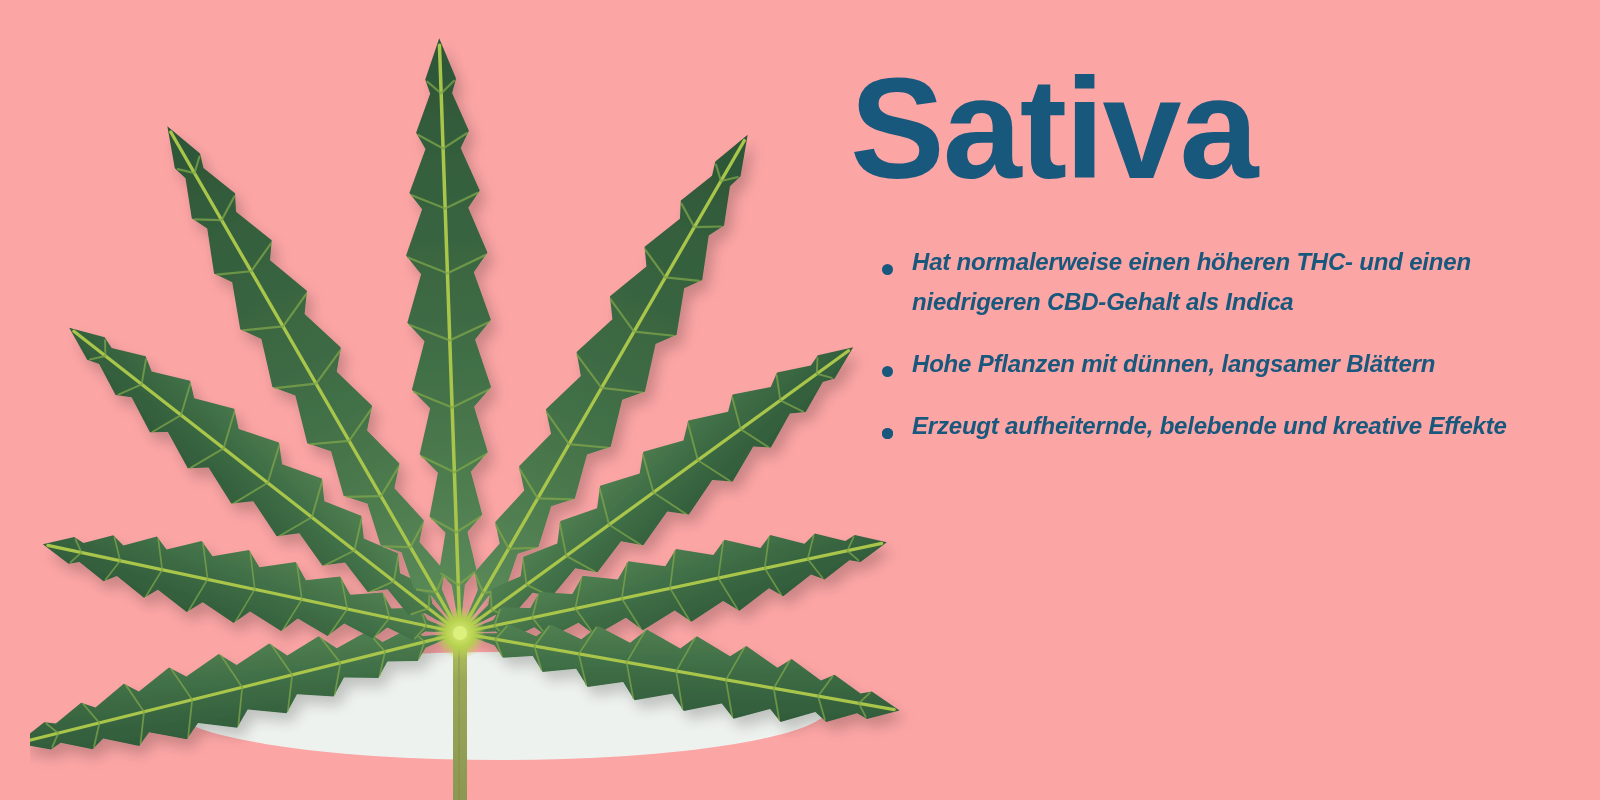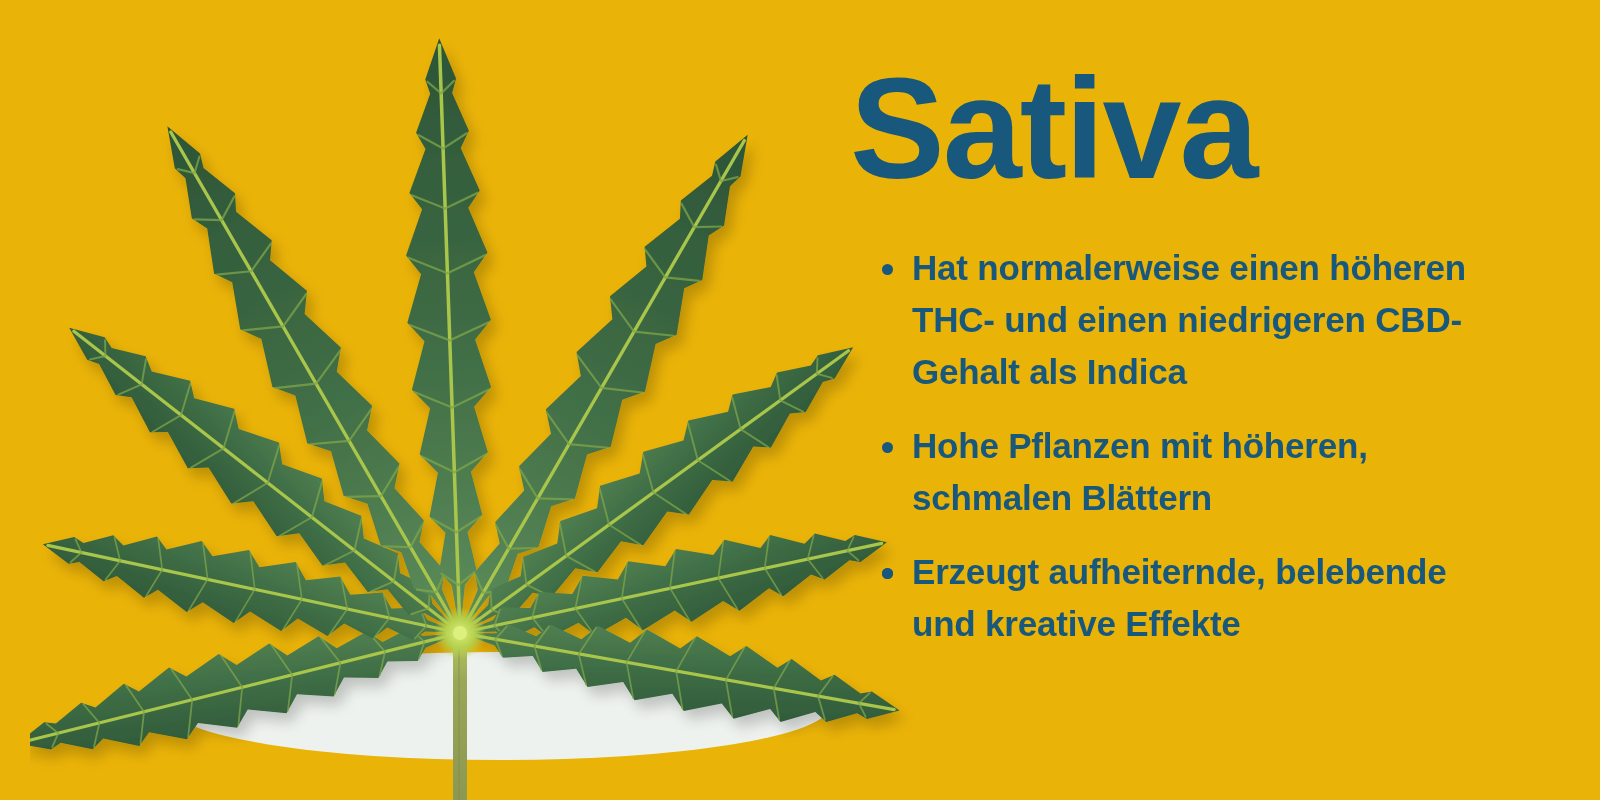--- a/index.html
+++ b/index.html
@@ -4,21 +4,21 @@
 <style>
   html, body {
     margin: 0;
     padding: 0;
     background: #ffffff;
   }
   #slide {
     position: relative;
     width: 1600px;
     height: 800px;
-    background: #eab308;
+    background: #fca5a5;
     overflow: hidden;
     font-family: "Liberation Sans", sans-serif;
   }
 
   
   #leaf-figure {
     position: absolute;
     left: -10px;
     top: 0;
     width: 940px;
@@ -58,25 +58,26 @@
     top: 242px;
     width: 640px;
     margin: 0;
     padding: 0;
     list-style: none;
   }
   .bullet-item {
     position: relative;
     padding-left: 36px;
     margin-bottom: 22px;
-    font-size: 35px;
-    line-height: 52px;
+    font-size: 24px;
+    line-height: 40px;
     font-weight: 700;
     color: #18587d;
     letter-spacing: -0.2px;
+    font-style: italic;
   }
   .bullet-item:last-child { margin-bottom: 0; }
   .bullet-marker {
     position: absolute;
     left: 6px;
     top: 22px;
     width: 11px;
     height: 11px;
     border-radius: 50%;
     background: #18587d;
@@ -227,21 +228,21 @@
 
     <ul id="bullet-list">
 
       <li class="bullet-item">
         <span class="bullet-marker"></span>
         <span class="bullet-text">Hat normalerweise einen höheren THC- und einen niedrigeren CBD-Gehalt als Indica</span>
       </li>
 
       <li class="bullet-item">
         <span class="bullet-marker"></span>
-        <span class="bullet-text">Hohe Pflanzen mit höheren, schmalen Blättern</span>
+        <span class="bullet-text">Hohe Pflanzen mit dünnen, langsamer Blättern</span>
       </li>
 
       <li class="bullet-item">
         <span class="bullet-marker"></span>
       </li>
 
       <li class="bullet-item">
         <span class="bullet-marker"></span>
         <span class="bullet-text">Erzeugt aufheiternde, belebende und kreative Effekte</span>
       </li>

